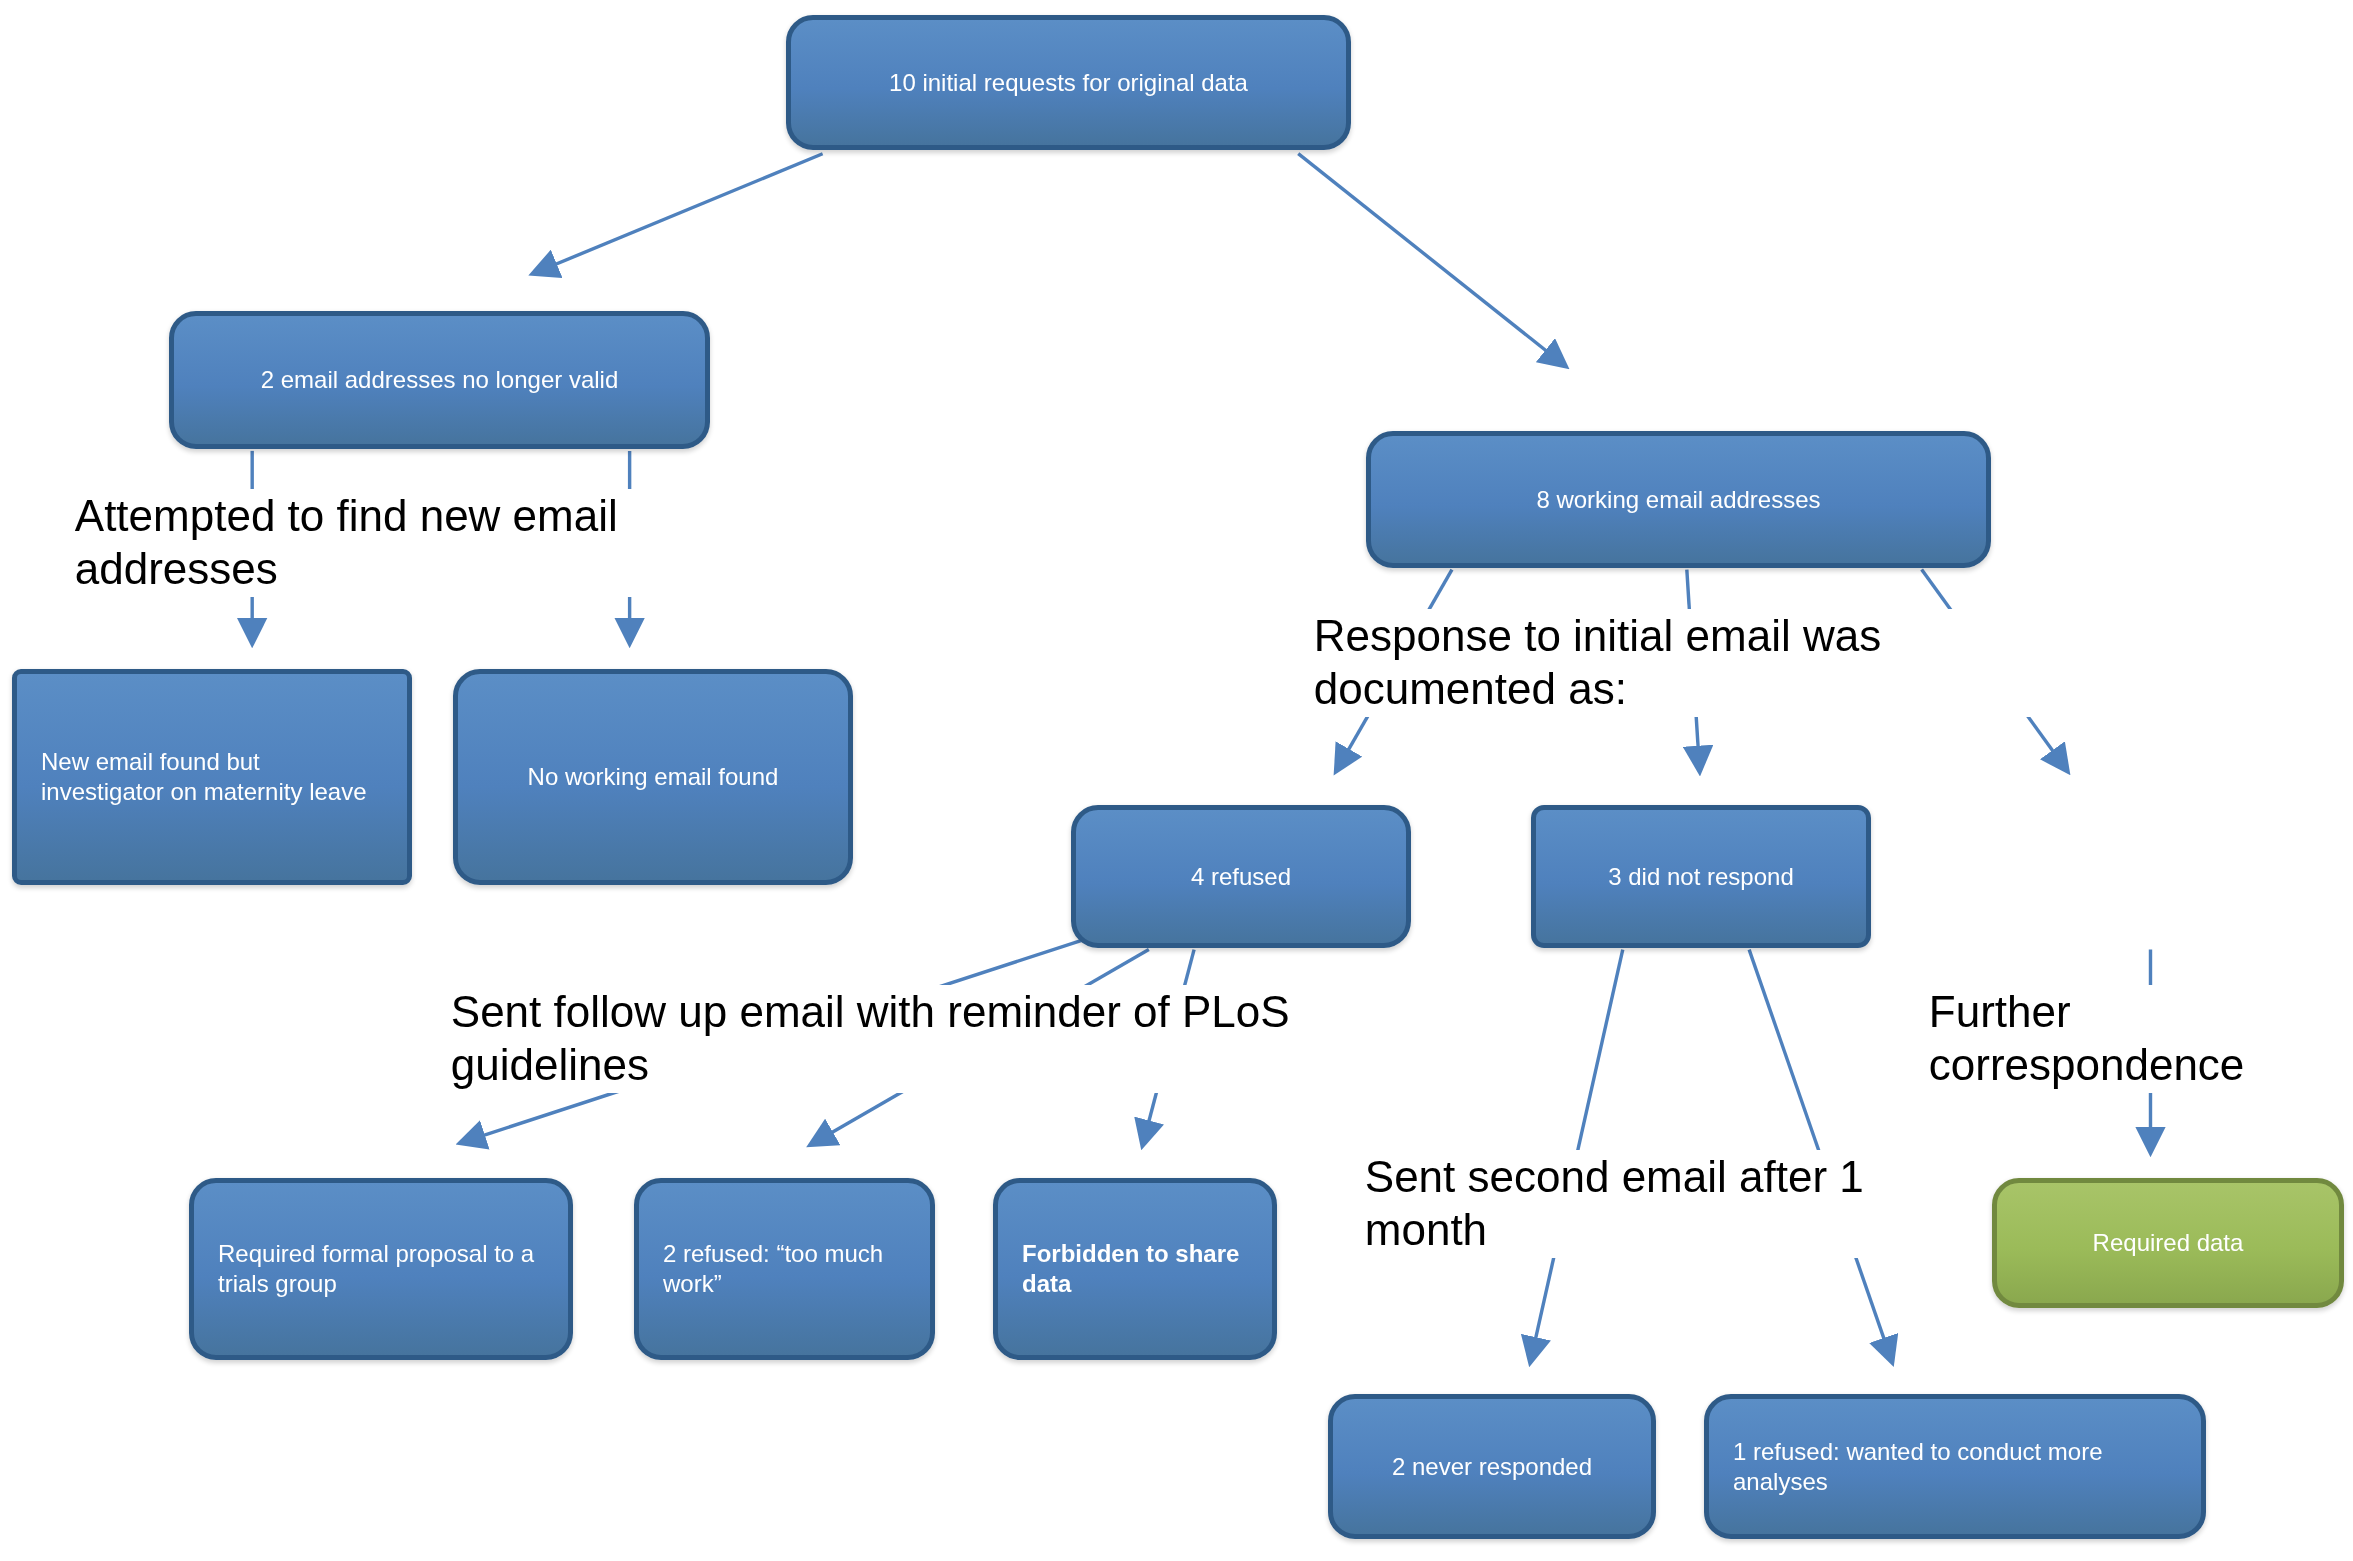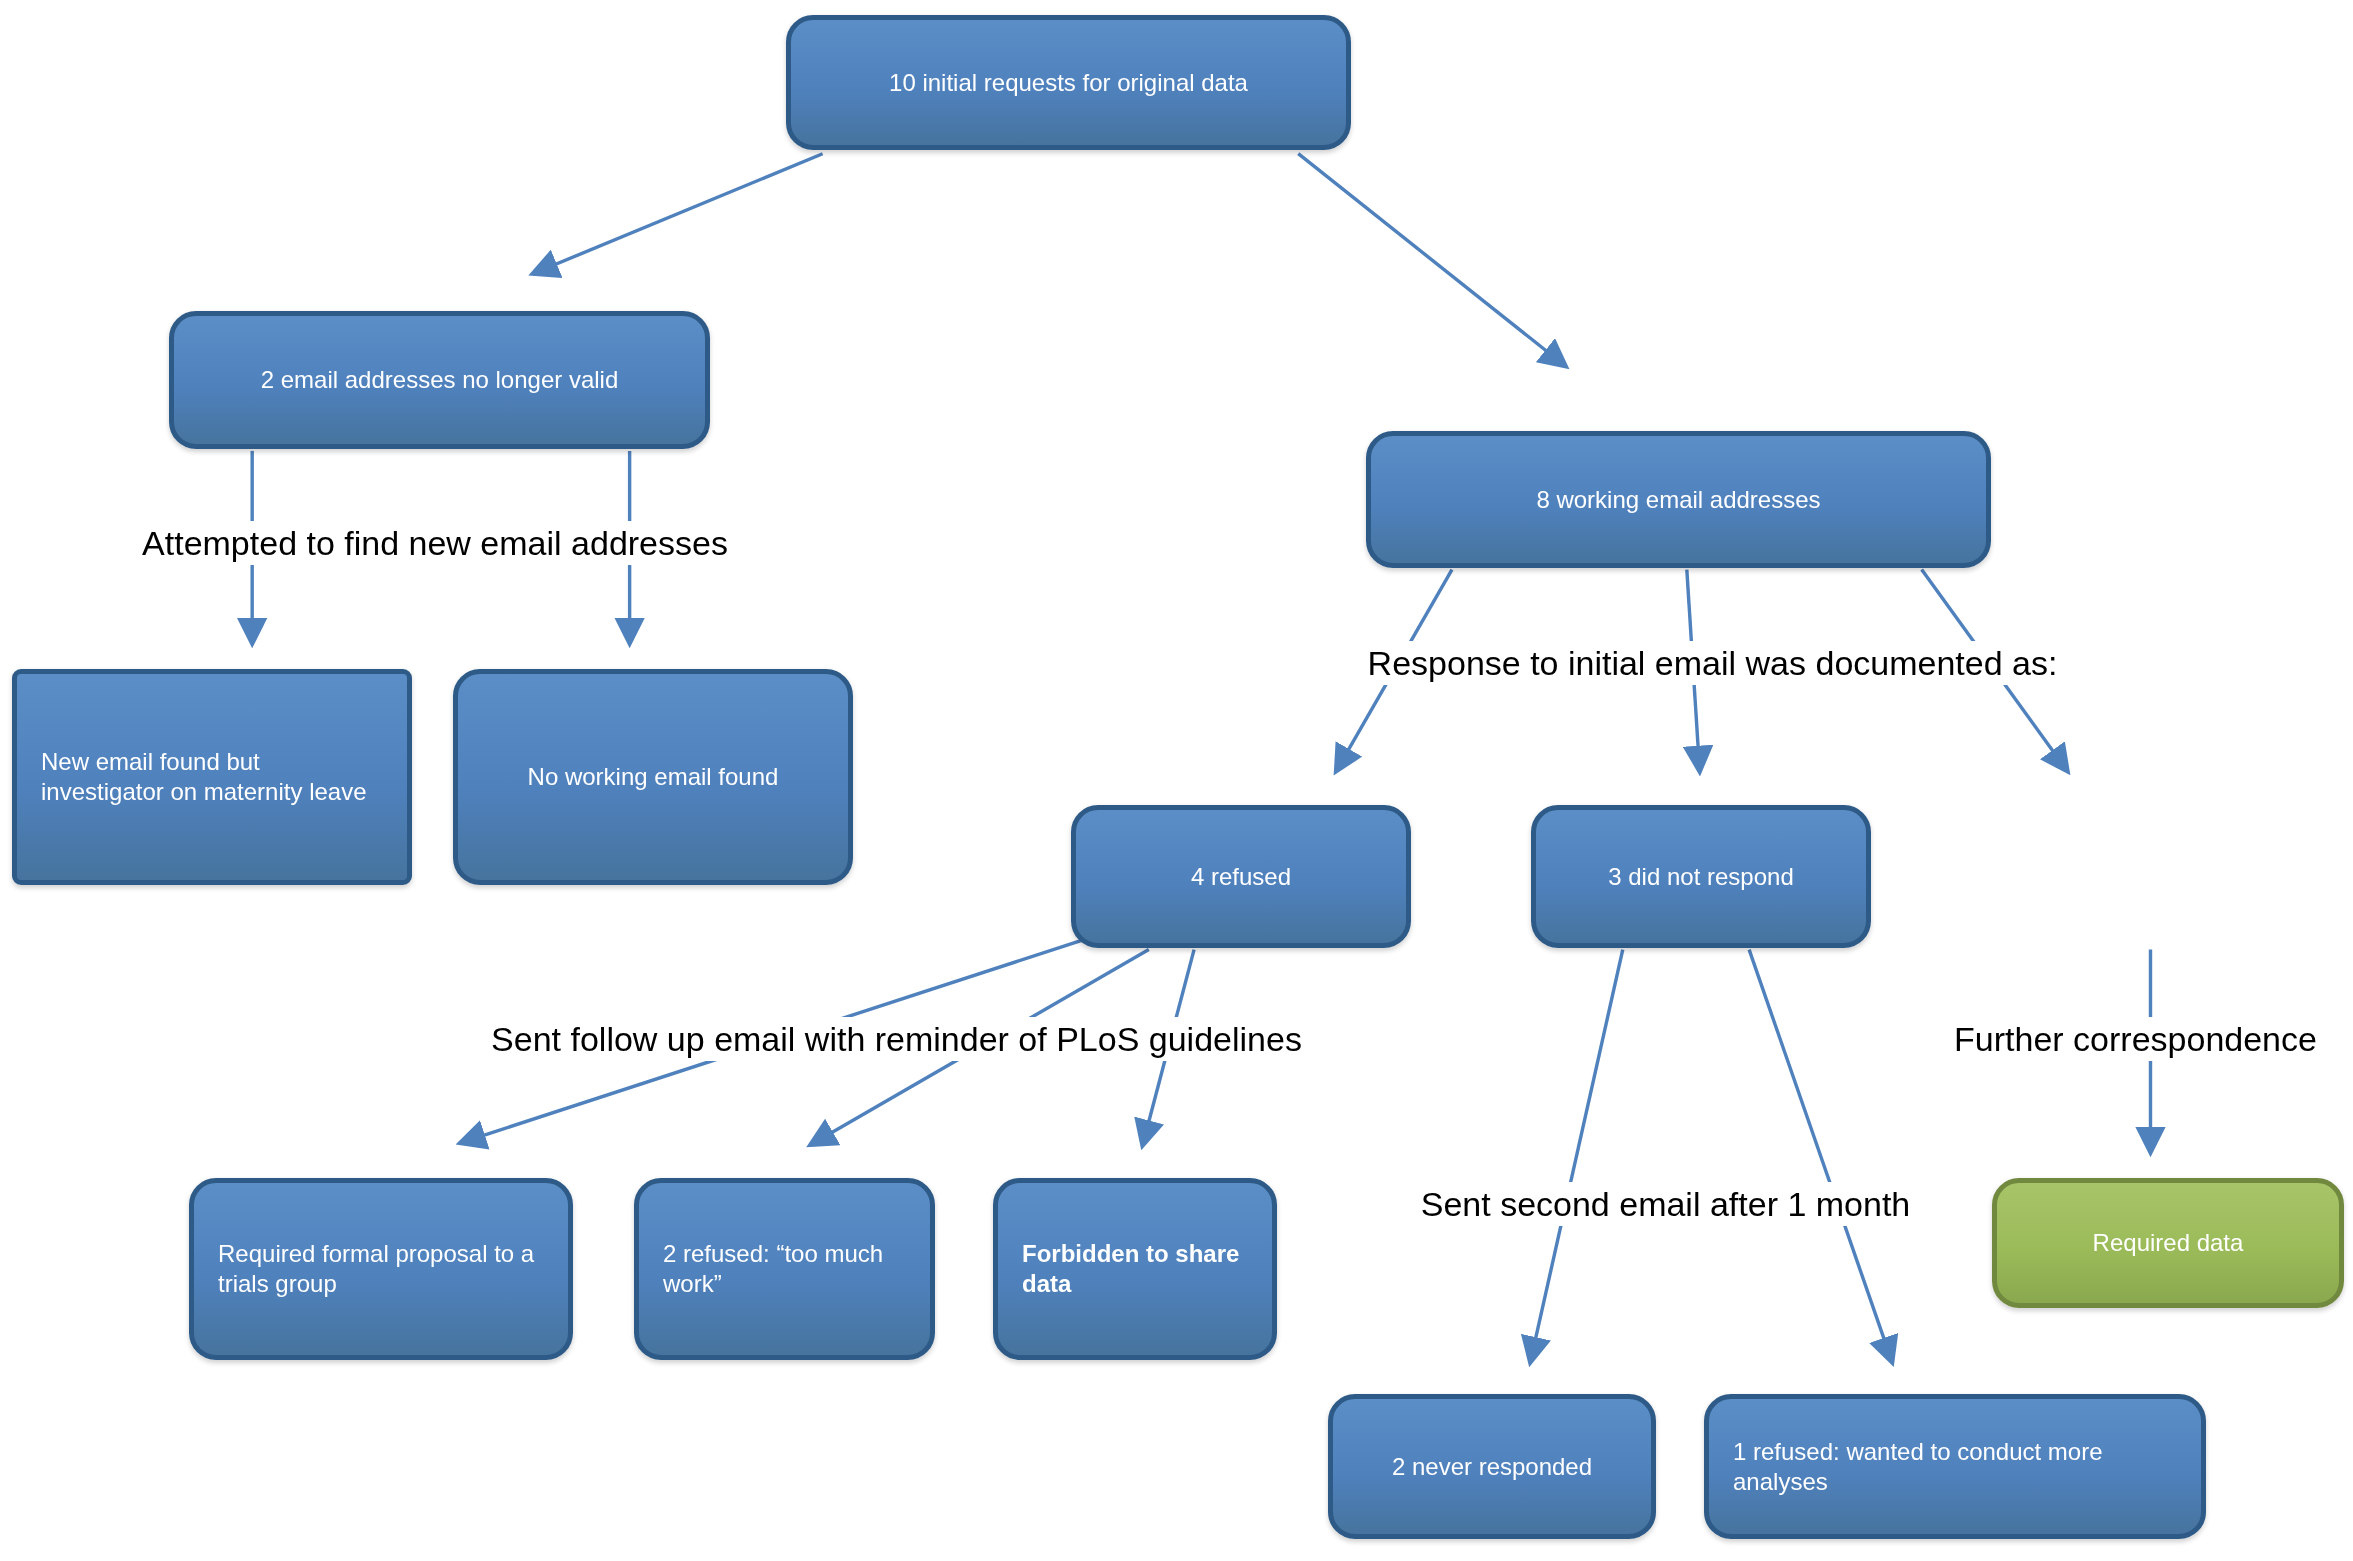--- a/index.html
+++ b/index.html
@@ -39,36 +39,36 @@
     background: linear-gradient(180deg, #a8c468 0%, #9bbb59 55%, #8aa84e 100%);
   }
   .edge-label {
     position: absolute;
     z-index: 2;
     display: flex;
     align-items: center;
     justify-content: center;
     text-align: left;
     color: #000000;
-    font-size: 34px;
+    font-size: 44px;
     line-height: 1.2;
   }
   .edge-label span {
     background: #ffffff;
     padding: 1.7px 6.8px;
   }
 
   
   #n-initial          { left: 786px;  top: 15.4px;   width: 565px; height: 135px; }
   #n-invalid          { left: 169px;  top: 311px;  width: 541px; height: 138px; }
   #n-working          { left: 1366px; top: 431px;  width: 625px; height: 137px; }
   #n-newfound         { left: 12px;   top: 669px;  width: 400px; height: 216px; border-radius: 9px; }
   #n-noworking        { left: 453px;  top: 669px;  width: 400px; height: 216px; }
   #n-refused          { left: 1071px; top: 805px;  width: 340px; height: 143px; }
-  #n-norespond        { left: 1531px; top: 805px;  width: 340px; height: 143px; }
+  #n-norespond        { left: 1531px; top: 805px;  width: 340px; height: 143px; border-radius: 13px; }
   #n-willing          { left: 1992px; top: 805px;  width: 352px; height: 143px; }
   #n-proposal         { left: 189px;  top: 1178px; width: 384px; height: 182px; }
   #n-toomuch          { left: 634px;  top: 1178px; width: 301px; height: 182px; }
   #n-forbidden        { left: 993px; top: 1178px; width: 284px; height: 182px; font-weight: bold; }
   #n-neverresponded   { left: 1328px; top: 1394px; width: 328px; height: 145px; }
   #n-refusedanalyses  { left: 1672px; top: 1394px; width: 502px; height: 145px; margin-left: 32px; }
   #n-received         { left: 1992px; top: 1178px; width: 352px; height: 130px; }
 
   
   #l-attempted  { left: 68px;   top: 519px;  width: 734px;  height: 48px; }

